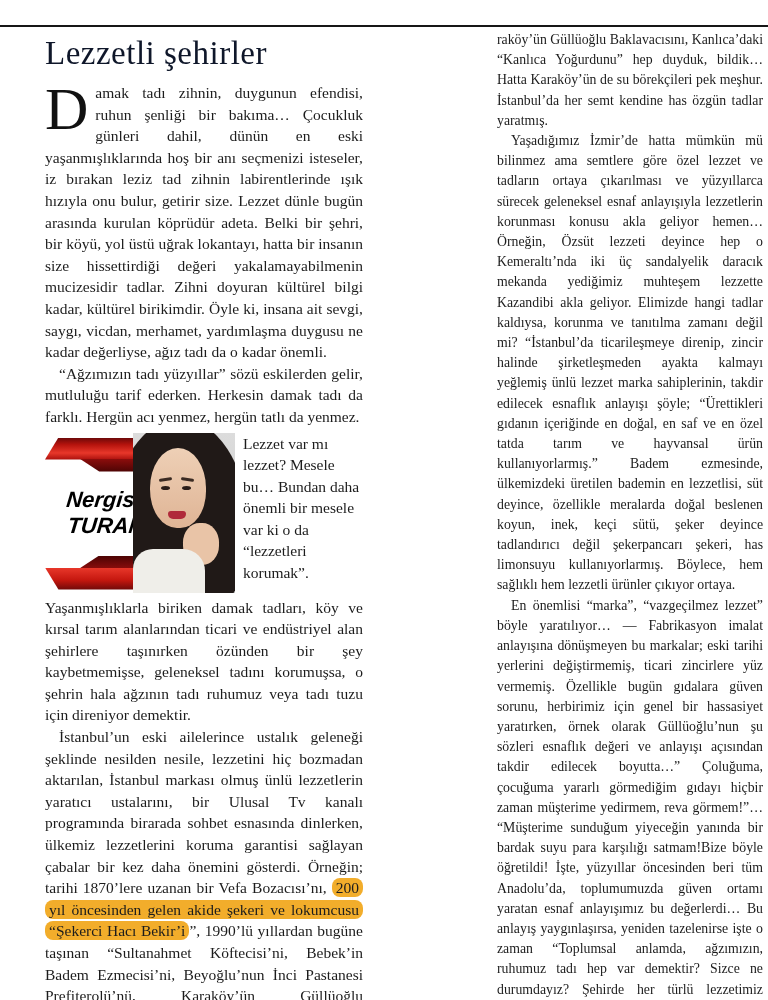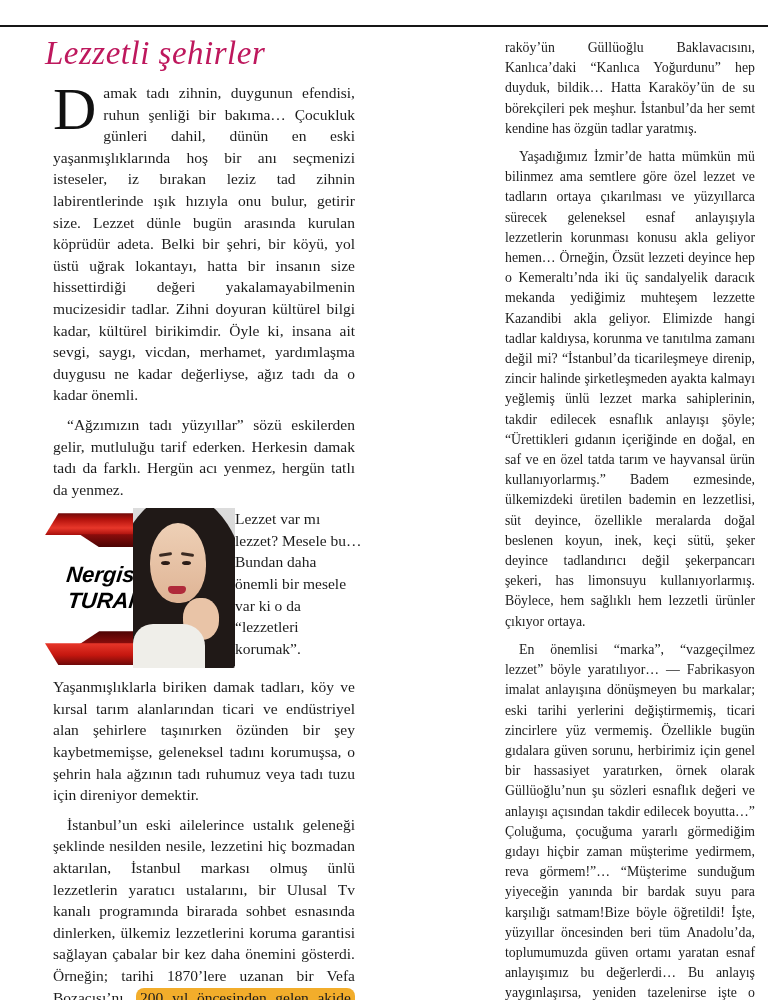--- a/index.html
+++ b/index.html
@@ -8,38 +8,38 @@
     background:#ffffff;color:#1c1c1c;
     font-family:"Liberation Serif","DejaVu Serif",serif;
     --hl:#F2AD2B; --red-bright:#E8372A; --red-dark:#6E0909;
   }
   .top-rule{position:absolute;left:0;top:25px;width:768px;height:2px;background:#161616;}
   .col{position:absolute;text-align:justify;}
   .col-left{left:45px;top:33px;width:318px;font-size:15.5px;line-height:21.6px;}
   .col-right{left:497px;top:30px;width:266px;font-size:13.8px;line-height:20.2px;}
   h1.title{
     margin:0 0 9px 0;font-weight:400;font-size:33px;line-height:40px;
-    letter-spacing:.5px;color:#be185d;text-align:left;font-style:italic;
+    letter-spacing:.5px;color:#0f172a;text-align:left;
   }
-  p{margin:8px;}
+  p{margin:0;}
   p.indent{text-indent:14px;}
   .b{font-weight:400;}
   .hl{
     background:var(--hl);
     border-radius:8px;padding:1px 4px;
     -webkit-box-decoration-break:clone;box-decoration-break:clone;
   }
   .dropcap{
     float:left;font-size:60px;line-height:48px;
     padding:3px 7px 0 0;color:#111;
   }
   
   .author-row{display:flex;margin:5px 0 4px 0;}
   .author-graphic{position:relative;width:190px;height:160px;flex:none;}
-  .beside{flex:1;padding-left:0;text-align:left;}
+  .beside{flex:1;padding-left:8px;text-align:left;}
   .ribbon{position:absolute;left:0;width:112px;}
   .ribbon-top{top:5px;height:36px;}
   .ribbon-bottom{bottom:2px;height:38px;}
   .rb-band{position:absolute;left:0;right:0;height:22px;}
   .ribbon-top .rb-band{
     top:0;
     background:linear-gradient(180deg,var(--red-dark) 0%,#b5130d 30%,var(--red-bright) 68%,#a80f0c 100%);
     clip-path:polygon(12% 0,100% 0,84% 100%,0 100%);
   }
   .ribbon-top .rb-fold{

